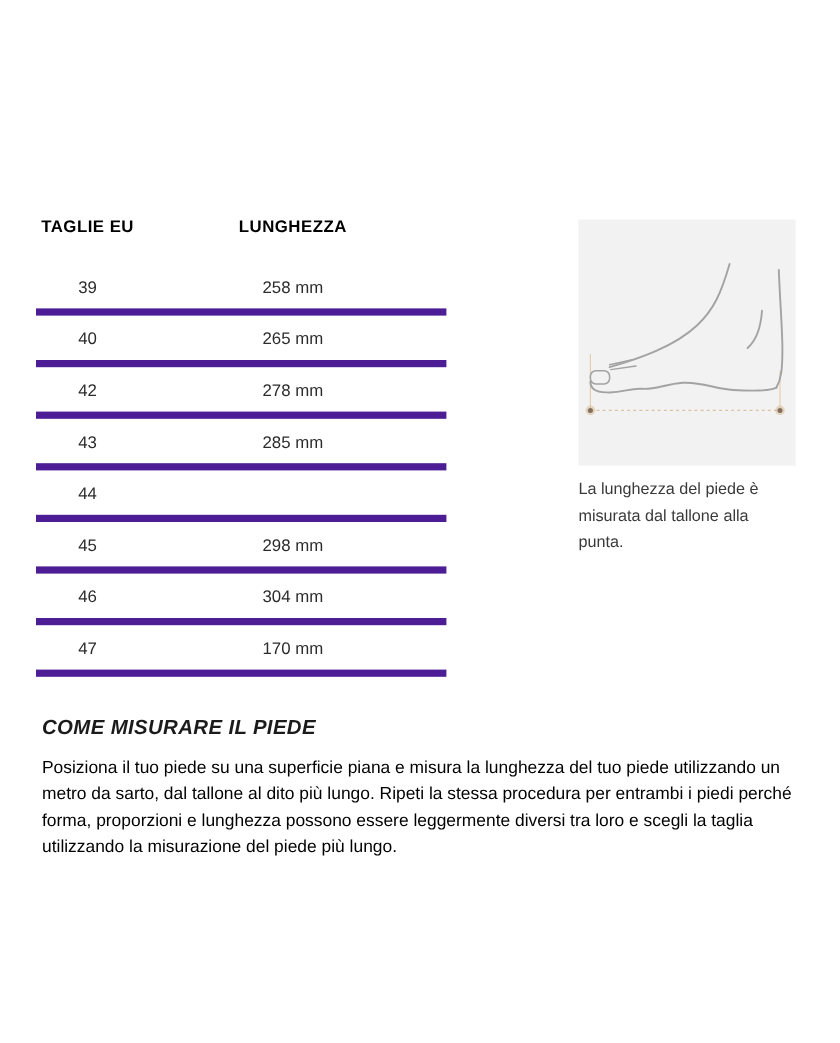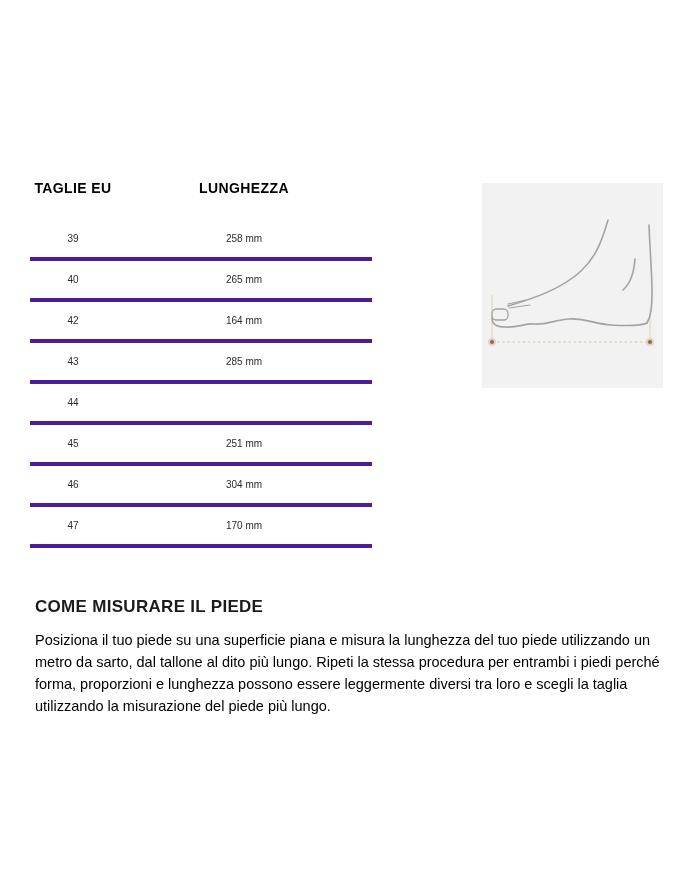--- a/index.html
+++ b/index.html
@@ -28,22 +28,22 @@
     letter-spacing: 0.4px;
     color: #000000;
   }
   .col-size { width: 86px; text-align: center; }
   .col-length { flex: 1; text-align: center; }
   .size-table-body { margin-top: 20px; }
   .size-row {
     display: flex;
     height: 37px;
     align-items: center;
-    border-bottom: 4px solid #4c1d95;
-    font-size: 10px;
+    border-bottom: 6px solid #4c1d95;
+    font-size: 14px;
     color: #2b2b2b;
   }
 
   
   .figure {
     position: absolute;
     left: 482px;
     top: 183px;
     width: 181px;
   }
@@ -64,20 +64,21 @@
     position: absolute;
     left: 35px;
     top: 597px;
     width: 652px;
   }
   .howto-title {
     font-size: 17px;
     font-weight: bold;
     letter-spacing: 0.3px;
     color: #1b1b1b;
+    font-style: italic;
   }
   .howto-body {
     margin-top: 12px;
     font-size: 14.5px;
     line-height: 22px;
     color: #000000;
   }
 </style>
 </head>
 <body>
@@ -94,32 +95,32 @@
     <div class="size-row">
         <div class="col-size">39</div>
         <div class="col-length">258 mm</div>
       </div>
         <div class="size-row">
         <div class="col-size">40</div>
         <div class="col-length">265 mm</div>
       </div>
         <div class="size-row">
         <div class="col-size">42</div>
-        <div class="col-length">164 mm</div>
+        <div class="col-length">278 mm</div>
       </div>
         <div class="size-row">
         <div class="col-size">43</div>
         <div class="col-length">285 mm</div>
       </div>
         <div class="size-row">
         <div class="col-size">44</div>
       </div>
         <div class="size-row">
         <div class="col-size">45</div>
-        <div class="col-length">251 mm</div>
+        <div class="col-length">298 mm</div>
       </div>
         <div class="size-row">
         <div class="col-size">46</div>
         <div class="col-length">304 mm</div>
       </div>
         <div class="size-row">
         <div class="col-size">47</div>
         <div class="col-length">170 mm</div>
       </div>
       </div>
@@ -149,20 +150,24 @@
 
           <path d="M26,121 L44,117" stroke-width="1.2"></path>
           <path d="M27,125 L48,122" stroke-width="1.2"></path>
 
           <rect x="10" y="126" width="16" height="11" rx="4.5" stroke-width="1.3"></rect>
 
           <path d="M10,135 C10,141 14,144 23,144 C36,145 43,140 53,141 C63,142 73,137 87,136 C103,135 113,141 129,142 C146,143 159,143 165,140"></path>
         </g>
       </svg>
     </div>
+    <div class="figure-caption">
+      <div>La lunghezza del piede è</div>
+      <div>misurata dal tallone alla punta.</div>
+    </div>
   </div>
 
   <div class="howto">
     <div class="howto-title">COME MISURARE IL PIEDE</div>
     <div class="howto-body">Posiziona il tuo piede su una superficie piana e misura la lunghezza del tuo piede utilizzando un metro da sarto, dal tallone al dito più lungo. Ripeti la stessa procedura per entrambi i piedi perché forma, proporzioni e lunghezza possono essere leggermente diversi tra loro e scegli la taglia utilizzando la misurazione del piede più lungo.</div>
   </div>
 
 </div>
 
 </body></html>

